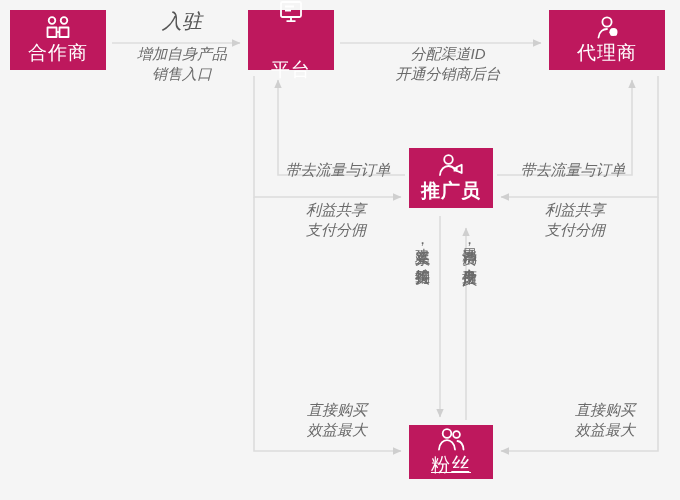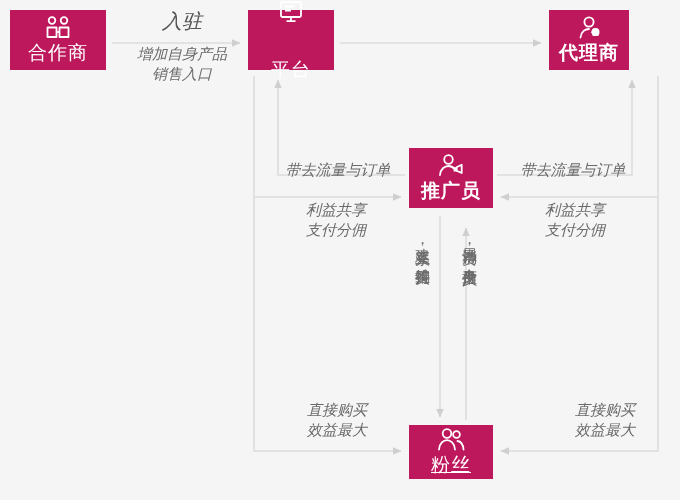--- a/index.html
+++ b/index.html
@@ -28,21 +28,21 @@
   .node .lbl{
     font-size:19px;
     letter-spacing:1px;
     line-height:1.1;
     white-space:nowrap;
   }
 
   
   #n-partner {left:10px; top:10px;  width:96px; height:60px;}
   #n-platform{left:248px;top:10px;  width:86px; height:60px;gap:33px;}
-  #n-agent   {left:549px;top:10px;  width:80px; height:60px;font-weight:bold;}
+  #n-agent   {left:549px;top:10px;  width:116px; height:60px;}
   #n-promoter{left:409px;top:148px; width:84px; height:60px;font-weight:bold;}
   #n-fans    {left:409px;top:425px; width:84px; height:54px;text-decoration:underline;}
 
   .edge-label{
     position:absolute;
     color:#6a6a6a;
     text-align:center;
     line-height:1.32;
     white-space:pre-line;
     z-index:4;
@@ -179,20 +179,22 @@
         <path d="M21.5,13 c3.2,0.4 5.6,3.3 6,8.5" stroke-linecap="round"></path>
       </svg>
     </span>
     <span class="lbl">粉丝</span>
   </div>
 
   <div class="edge-label big" id="lb-ruzhu">入驻</div>
   <div class="edge-label sm" id="lb-ruzhu-sub">增加自身产品
 销售入口</div>
 
+  <div class="edge-label sm" id="lb-zhaomu-sub">分配渠道ID
+开通分销商后台</div>
 
   <div class="edge-label sm" id="lb-left-flow">带去流量与订单</div>
   <div class="edge-label sm" id="lb-left-share">利益共享
 支付分佣</div>
 
   <div class="edge-label sm" id="lb-right-flow">带去流量与订单</div>
   <div class="edge-label sm" id="lb-right-share">利益共享
 支付分佣</div>
 
   <div class="edge-label sm" id="lb-bot-left">直接购买

